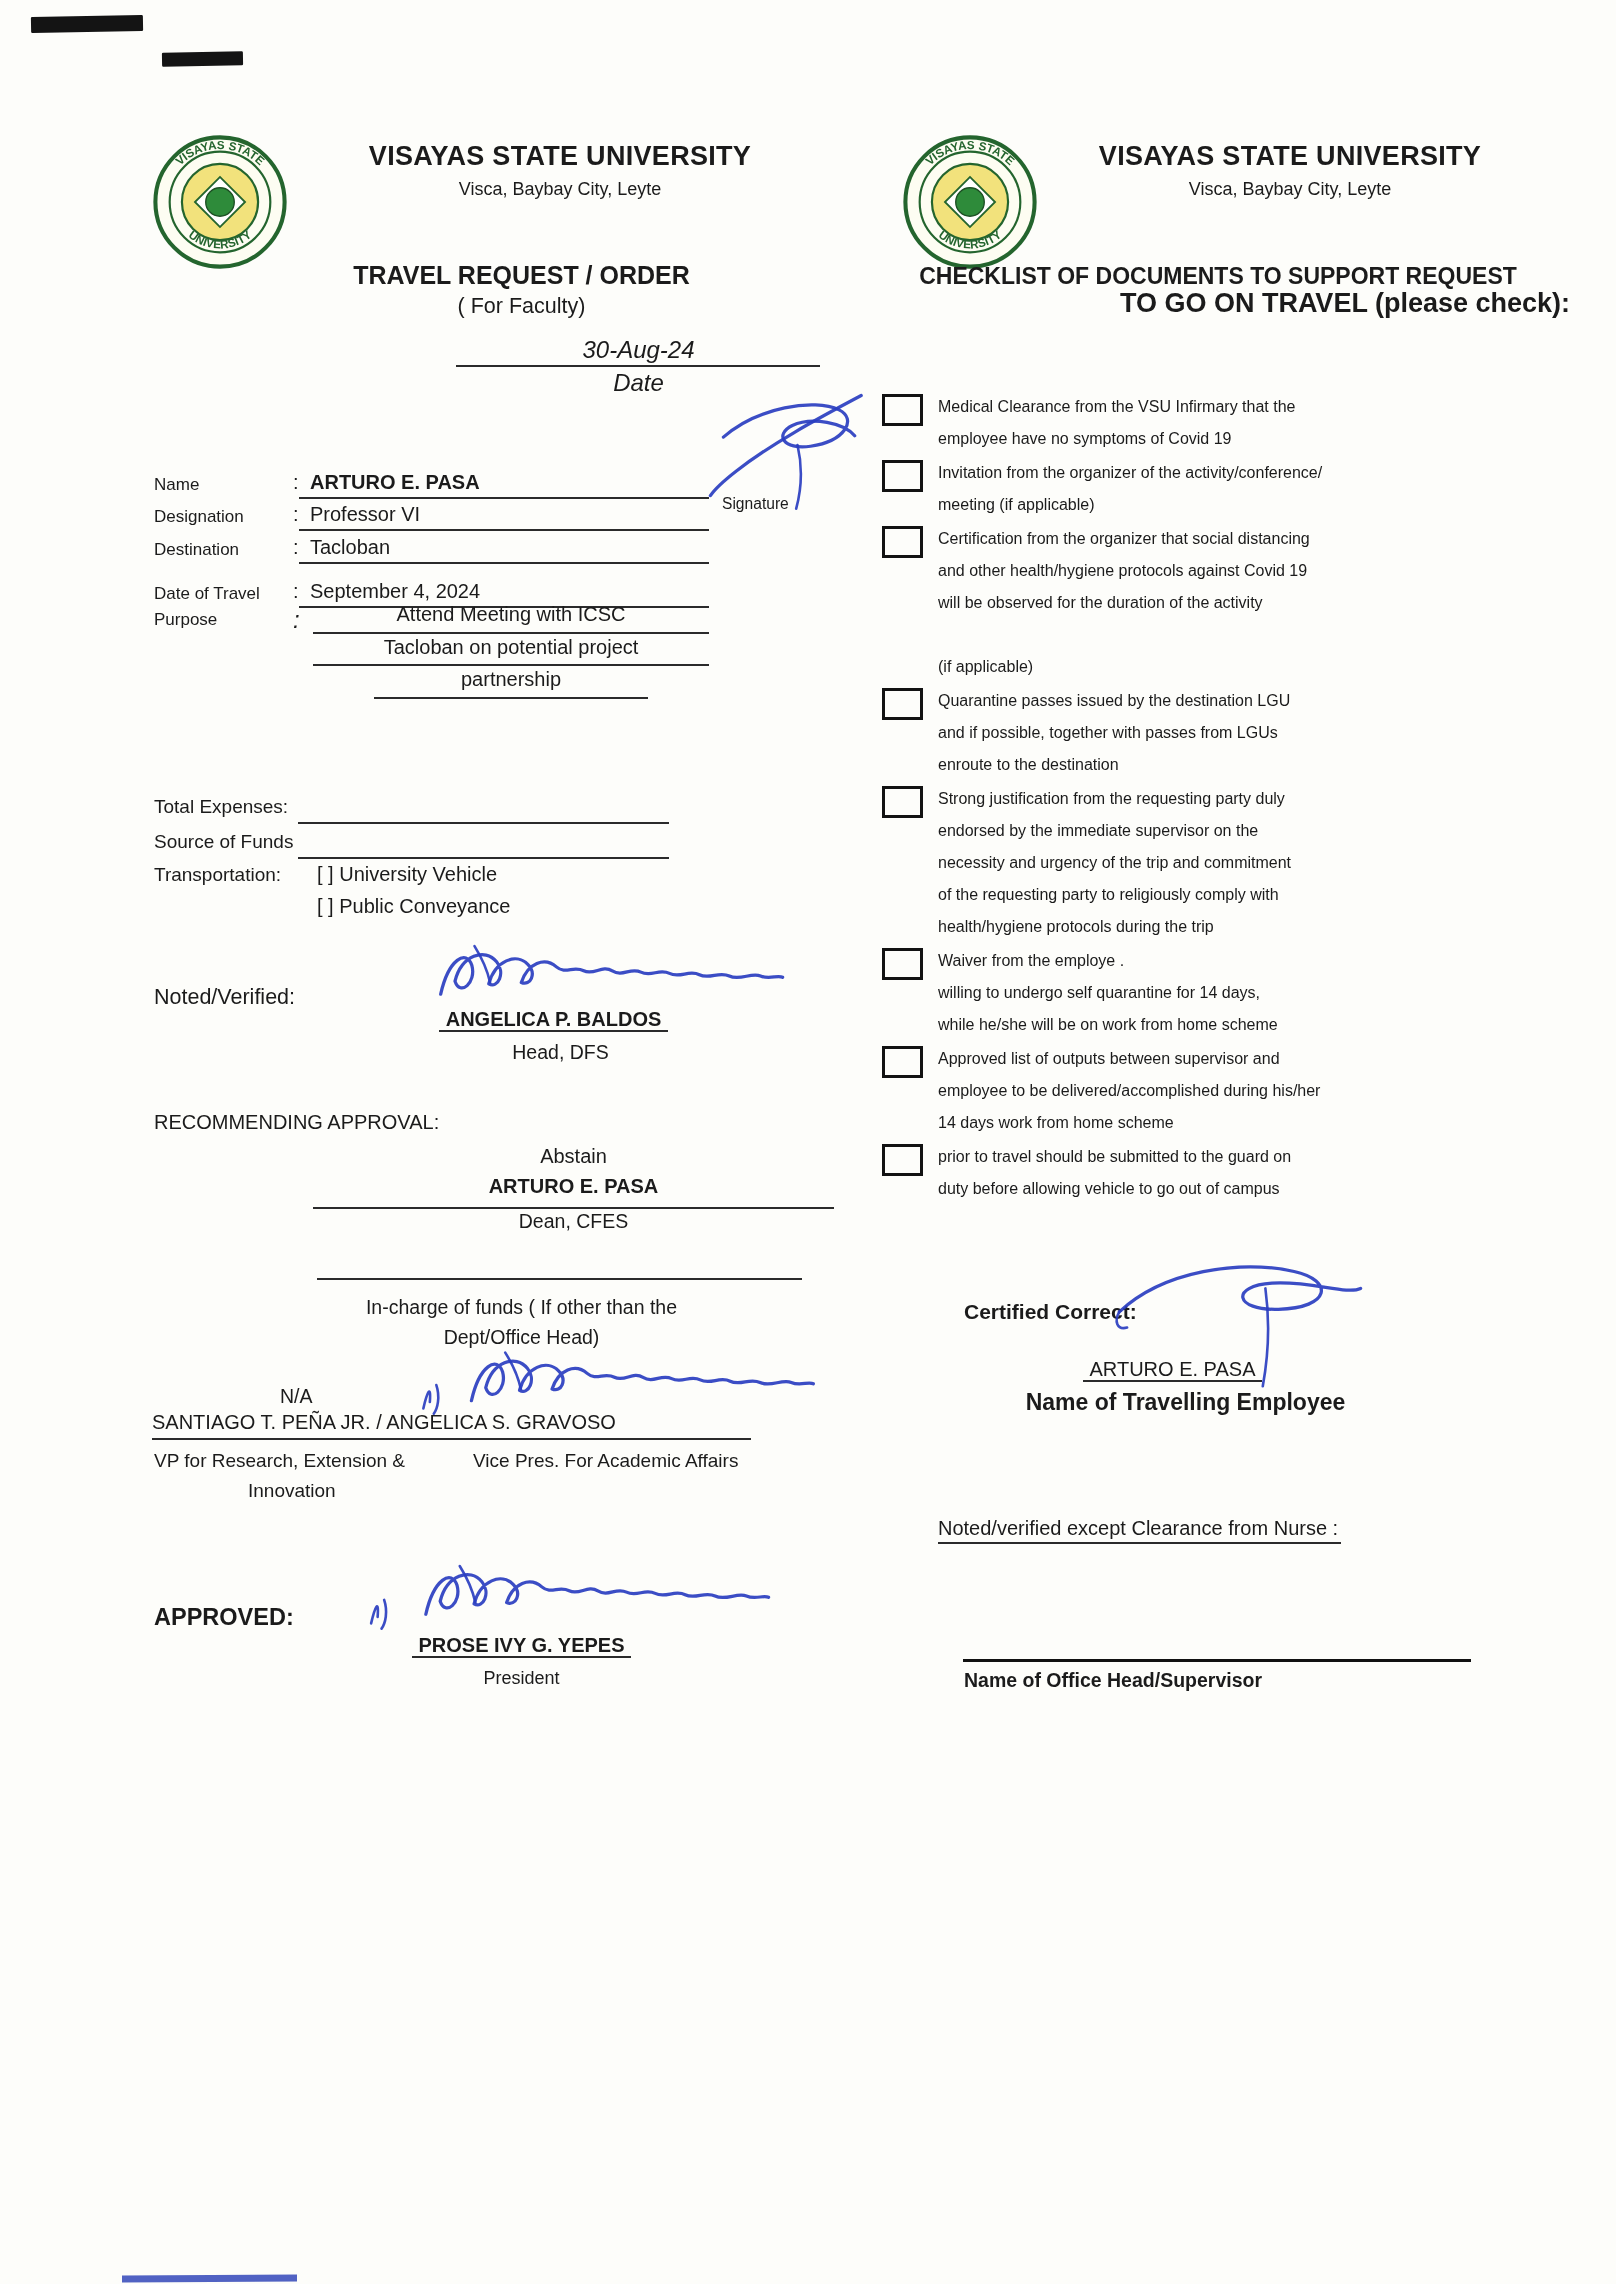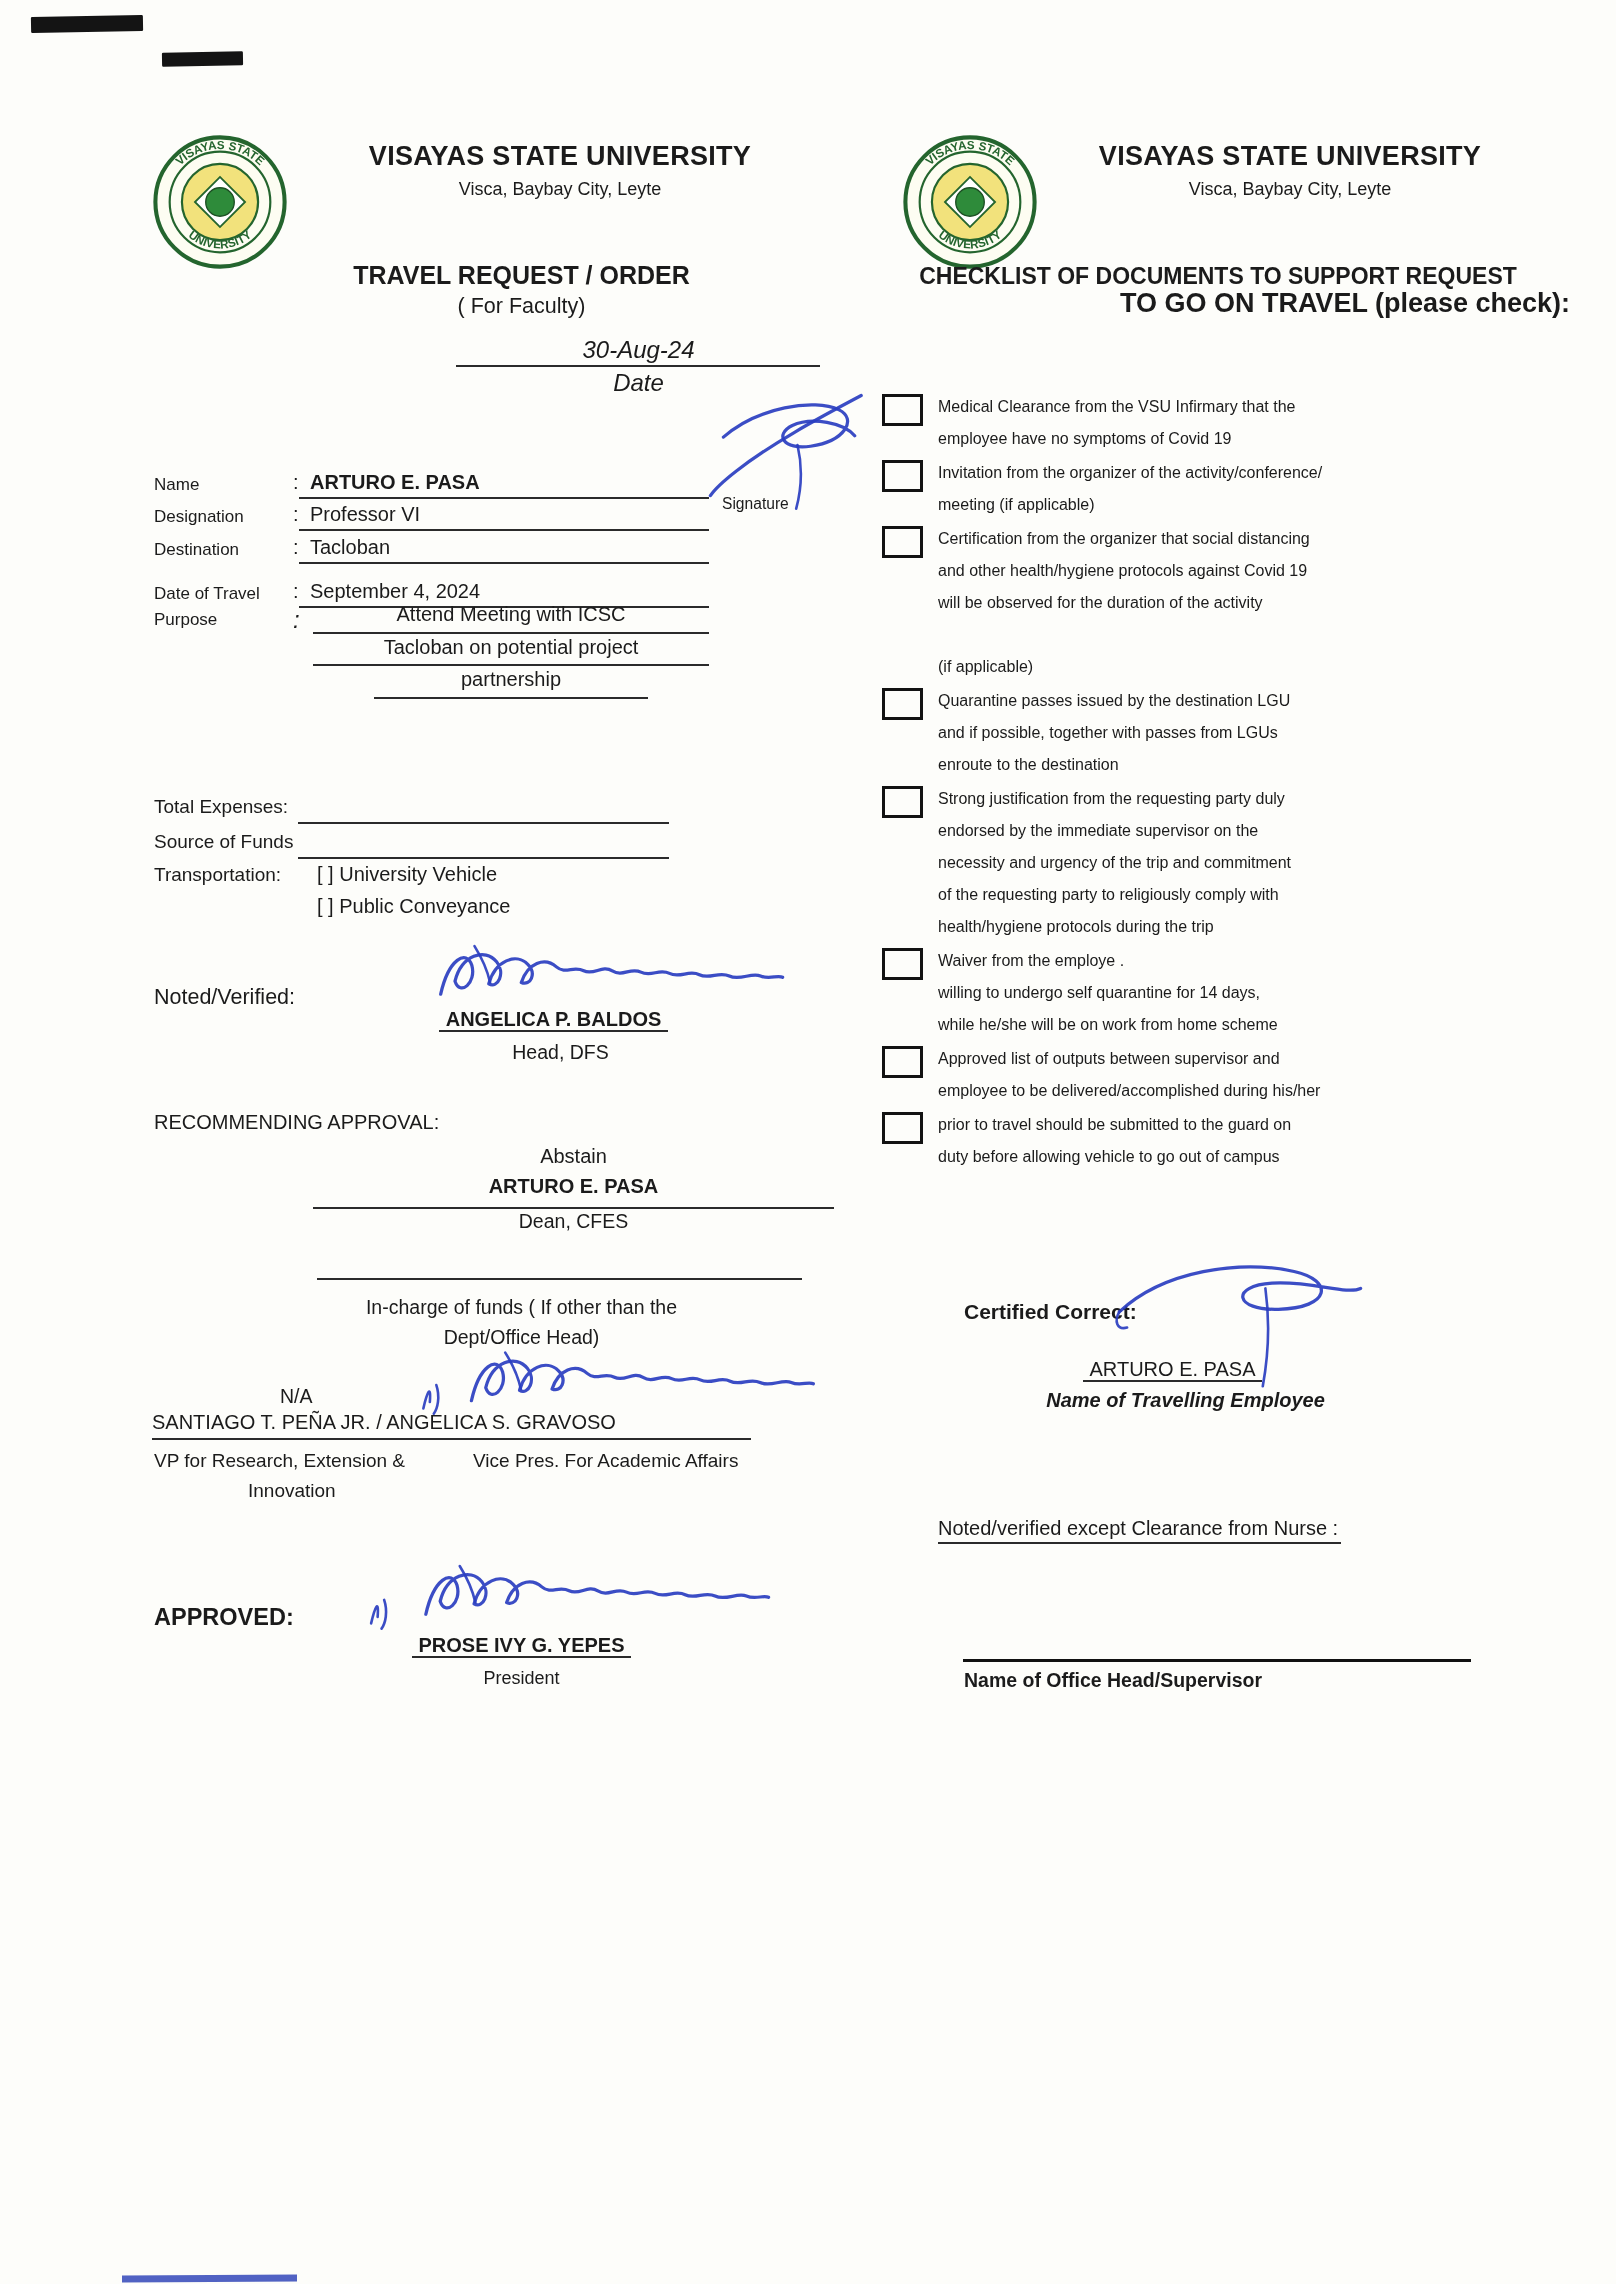--- a/index.html
+++ b/index.html
@@ -256,20 +256,21 @@
           <div class="cl-line">willing to undergo self quarantine for 14 days,</div>
           <div class="cl-line">while he/she will be on work from home scheme</div>
         </div>
       </div>
 
       <div class="cl-item">
         <span class="checkbox"></span>
         <div class="cl-lines">
           <div class="cl-line">Approved list of outputs between supervisor and</div>
           <div class="cl-line">employee to be delivered/accomplished during his/her</div>
+          <div class="cl-line">14 days work from home scheme</div>
         </div>
       </div>
 
       <div class="cl-item">
         <span class="checkbox"></span>
         <div class="cl-lines">
           <div class="cl-line">prior to travel should be submitted to the guard on</div>
           <div class="cl-line">duty before allowing vehicle to go out of campus</div>
         </div>
       </div>
@@ -279,21 +280,21 @@
   <div class="abs sig" style="left:1101px;top:1248px;width:274px;height:150px;">
     <svg viewBox="0 0 420 230" width="274" height="150">
       <path d="M28,98 C96,34 214,18 296,36 C358,50 352,92 272,94 C204,96 198,58 262,54 C322,50 376,72 398,62"></path>
       <path class="thin" d="M252,62 C260,120 256,168 248,212"></path>
       <path class="thin" d="M28,98 C20,112 24,126 40,122"></path>
     </svg>
   </div>
   <div class="abs center" style="left:1055px;top:1358px;width:235px;">
     <span class="ulspan" style="font-size:20px;">ARTURO E. PASA</span>
   </div>
-  <div class="abs center b" style="left:1016px;top:1389px;width:339px;font-size:20px;font-style:italic;">Name of Travelling Employee</div>
+  <div class="abs center b" style="left:1016px;top:1389px;width:339px;font-size:23px;">Name of Travelling Employee</div>
 
   <div class="abs" style="left:938px;top:1517px;">
     <span class="ulspan" style="font-size:20px;padding:0 2.6px 2.6px 0;">Noted/verified except Clearance from Nurse :</span>
   </div>
 
   <div class="abs thickrule" style="left:963px;top:1659px;width:508px;"></div>
   <div class="abs b" style="left:964px;top:1669px;font-size:19.5px;">Name of Office Head/Supervisor</div>
 
 </div>
 

